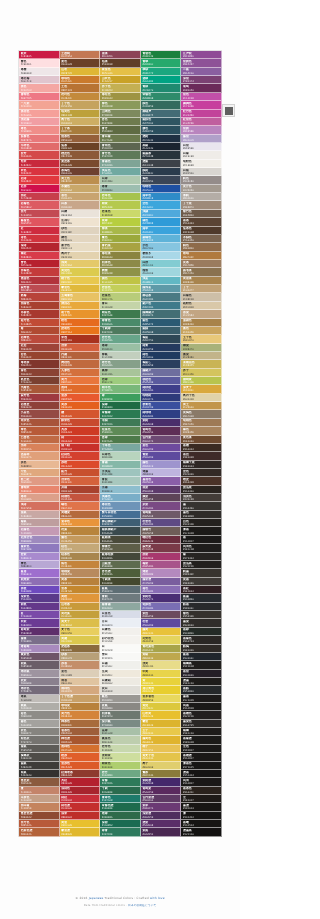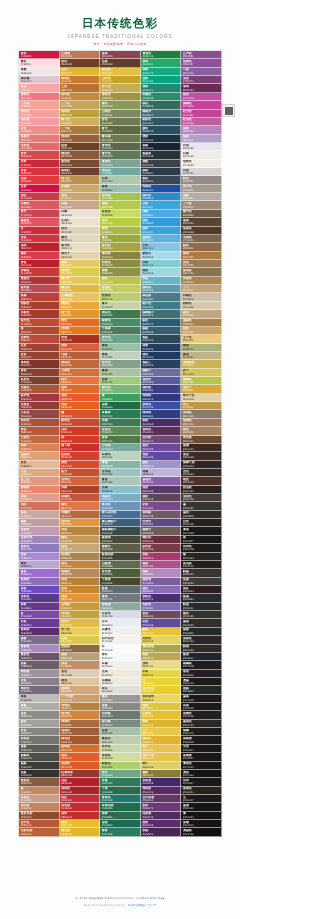--- a/index.html
+++ b/index.html
@@ -149,25 +149,20 @@
     font-family: "DejaVu Sans", sans-serif;
     white-space: nowrap;
   }
   .footer .fline2 a { color: #2c6cb0; text-decoration: none; }
 </style>
 </head>
 <body>
 
 <div id="page">
 
-  <div class="header">
-    <div class="title-cn">日本传统色彩</div>
-    <div class="title-en">JAPANESE TRADITIONAL COLORS</div>
-    <div class="title-sub">设计 · 色彩搭配参考 · 日本の伝統色</div>
-  </div>
 
   <div class="grid" id="color-grid">
       <div class="cell light" style="background: rgb(203, 27, 69);">
         <span class="nm">银朱</span>
         <span class="hx">#CB1B45</span>
       </div>
       <div class="cell light" style="background: rgb(195, 120, 84);">
         <span class="nm">土器制</span>
         <span class="hx">#C37854</span>
       </div>

